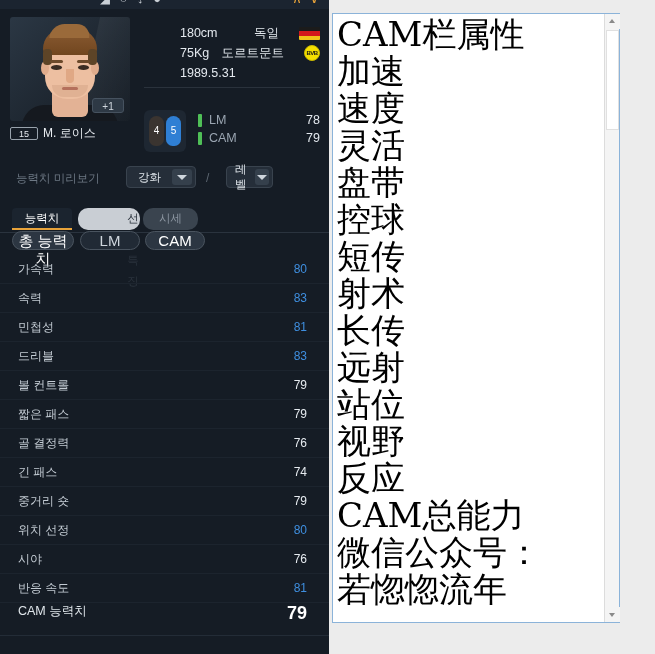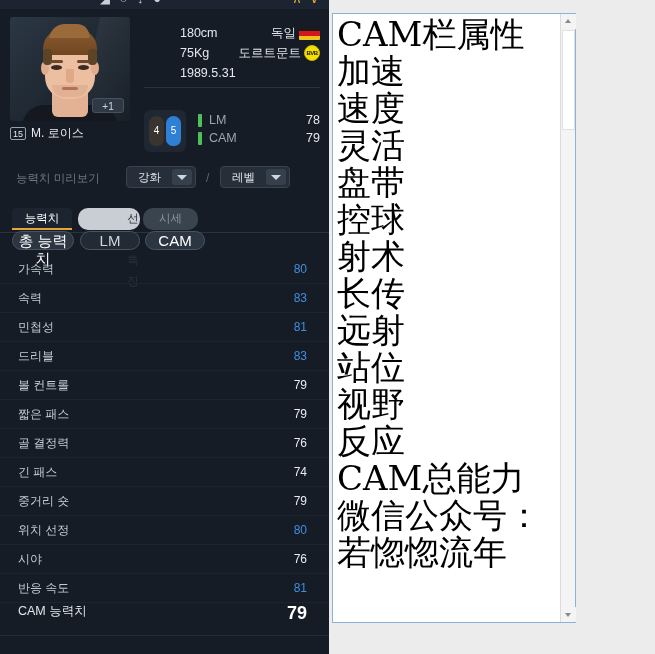--- a/index.html
+++ b/index.html
@@ -76,28 +76,28 @@
 
   .plus-badge {
     position: absolute; right: 6px; bottom: 8px;
     min-width: 32px; height: 15px; line-height: 15px; text-align: center;
     background: #2e3945; border: 1px solid #46525f; border-radius: 3px;
     color: #cfd6dd; font-size: 10px; padding: 0 5px;
   }
   .player-name-row { position: absolute; left: 10px; top: 116px; display: flex; align-items: center; gap: 5px; }
   .jersey-num {
     display: inline-block; min-width: 15px; height: 13px; line-height: 12px; text-align: center;
-    border: 1px solid #98a2ac; border-radius: 2px; color: #e6eaef; font-size: 9px; padding: 0 2px;
+    border: 1px solid #98a2ac; border-radius: 2px; color: #e6eaef; font-size: 9px; padding: 0 8px;
   }
   .player-name { color: #e9edf2; font-size: 12px; }
 
   .bio { position: absolute; left: 144px; top: 14px; width: 176px; }
   .bio-row { display: flex; justify-content: space-between; align-items: center; height: 20px; margin-left: 36px; }
   .bio-left { color: #e3e8ee; font-size: 12.5px; }
-  .bio-right { color: #e3e8ee; font-size: 12.5px; display: flex; align-items: center; gap: 3px; }
+  .bio-right { color: #e3e8ee; font-size: 12.5px; display: flex; align-items: center; gap: 20px; }
   .flag-de {
     display: inline-block; width: 21px; height: 13px; border-radius: 1px; overflow: hidden;
     background: linear-gradient(180deg,#1b1b1b 0 33.3%, #d2181c 33.3% 66.6%, #f0c419 66.6% 100%);
   }
   .crest-bvb {
     display: inline-block; width: 16px; height: 16px; border-radius: 50%;
     background: #f5e000; position: relative; border: 1px solid #c9b800;
   }
   .crest-bvb::after {
     content: "BVB"; position: absolute; inset: 0;
@@ -129,21 +129,21 @@
     background: #252e39; border: 1px solid #39434e; border-radius: 4px;
     display: flex; align-items: center;
   }
   .ddl .txt { flex: 1; text-align: center; color: #dfe5ea; font-size: 11.5px; padding: 0 8px; }
   .ddl .arrow {
     width: 20px; height: 16px; margin-right: 3px; border-radius: 3px;
     background: #35404c; display: flex; align-items: center; justify-content: center;
   }
   .ddl .arrow::after { content: ""; border-left: 5px solid transparent; border-right: 5px solid transparent; border-top: 5px solid #cfd6dd; }
   #ddl-enhance { left: 126px; width: 70px; }
-  #ddl-level { left: 220px; width: 70px; font-family: Liberation Mono, monospace; }
+  #ddl-level { left: 226px; width: 47px; font-family: Liberation Mono, monospace; }
   .slash { position: absolute; left: 206px; top: 8px; color: #5c6671; font-size: 12px; }
 
   
   .tabs { position: absolute; left: 0; top: 208px; width: 329px; height: 26px; }
   .tab {
     position: absolute; top: 0; height: 22px; line-height: 21px; text-align: center;
     border-radius: 4px 4px 0 0; font-size: 11.5px;
   }
   .tab.active { left: 12px; width: 60px; background: #1b242f; color: #ffffff; border-bottom: 2px solid #e8a33a; }
   .tab.idle1 { left: 78px; width: 62px; background: #c9ced4; color: #2a323c; border-radius: 10px; padding-left: 48px; }
@@ -171,21 +171,21 @@
   .stat-total {
     position: relative; height: 33px; display: flex; align-items: flex-start;
     padding: 0 22px 0 18px; border-bottom: 1px solid #232c37;
   }
   .stat-total .stat-name { color: #dfe5ea; font-size: 12.5px; }
   .stat-total .stat-val { color: #ffffff; font-size: 18px; font-weight: bold; }
 
   
   .textbox-outer {
     position: absolute; left: 332px; top: 13px;
-    width: 244px; height: 610px;
+    width: 288px; height: 610px;
     background: #ffffff;
     border: 1px solid #8bb3d9;
     box-shadow: 0 0 0 1px #ffffff inset;
   }
   .textbox-inner {
     position: absolute; left: 0; top: 0; right: 15px; bottom: 0;
     padding: 2px 0 0 4px; overflow: hidden;
   }
   .cjk-line {
     font-family: "DejaVu Serif", "Liberation Serif", serif;
@@ -374,20 +374,21 @@
   </div>
 
   <div class="textbox-outer">
     <div class="textbox-inner" id="notepad-lines">
         <div class="cjk-line">CAM栏属性</div>
         <div class="cjk-line">加速</div>
         <div class="cjk-line">速度</div>
         <div class="cjk-line">灵活</div>
         <div class="cjk-line">盘带</div>
         <div class="cjk-line">控球</div>
+        <div class="cjk-line">短传</div>
         <div class="cjk-line">射术</div>
         <div class="cjk-line">长传</div>
         <div class="cjk-line">远射</div>
         <div class="cjk-line">站位</div>
         <div class="cjk-line">视野</div>
         <div class="cjk-line">反应</div>
         <div class="cjk-line">CAM总能力</div>
         <div class="cjk-line">微信公众号：</div>
         <div class="cjk-line">若惚惚流年</div>
       </div>

